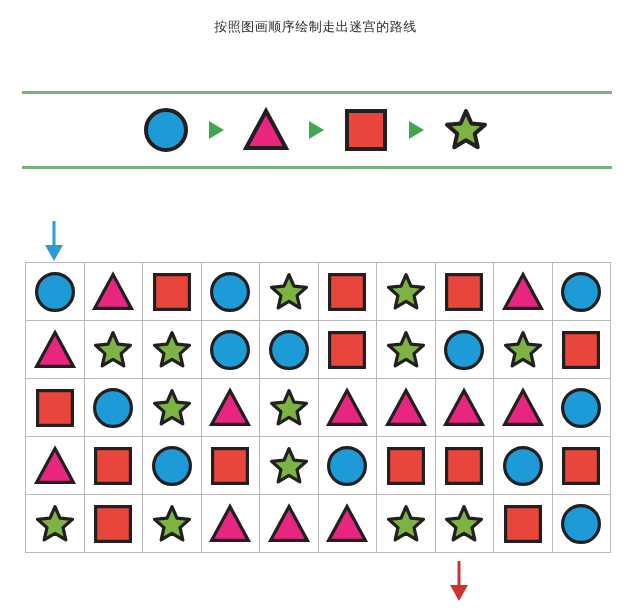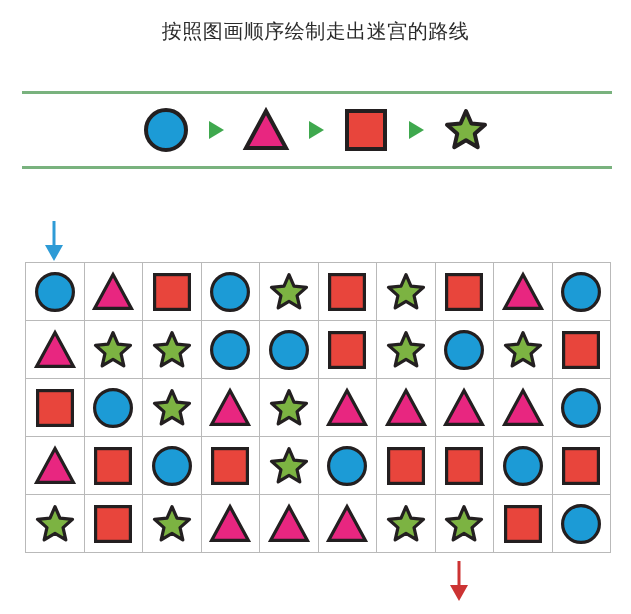--- a/index.html
+++ b/index.html
@@ -14,21 +14,21 @@
     position: relative;
     overflow: hidden;
   }
 
   #page-title {
     position: absolute;
     top: 18px;
     left: 0;
     width: 631px;
     text-align: center;
-    font-size: 20px;
+    font-size: 13px;
     color: #2b2b2b;
     letter-spacing: 0.5px;
     font-weight: 500;
   }
 
   
   .legend-rule {
     position: absolute;
     left: 22px;
     width: 590px;

